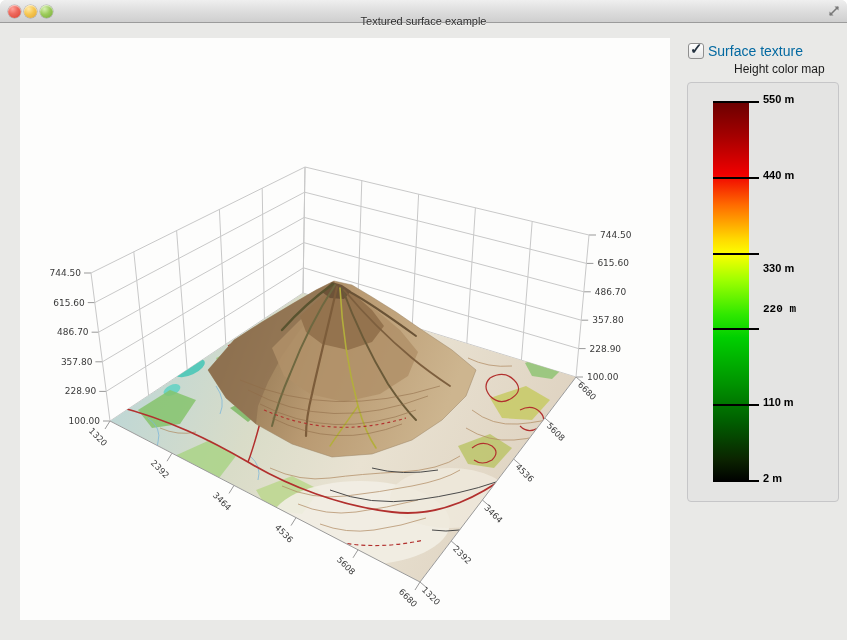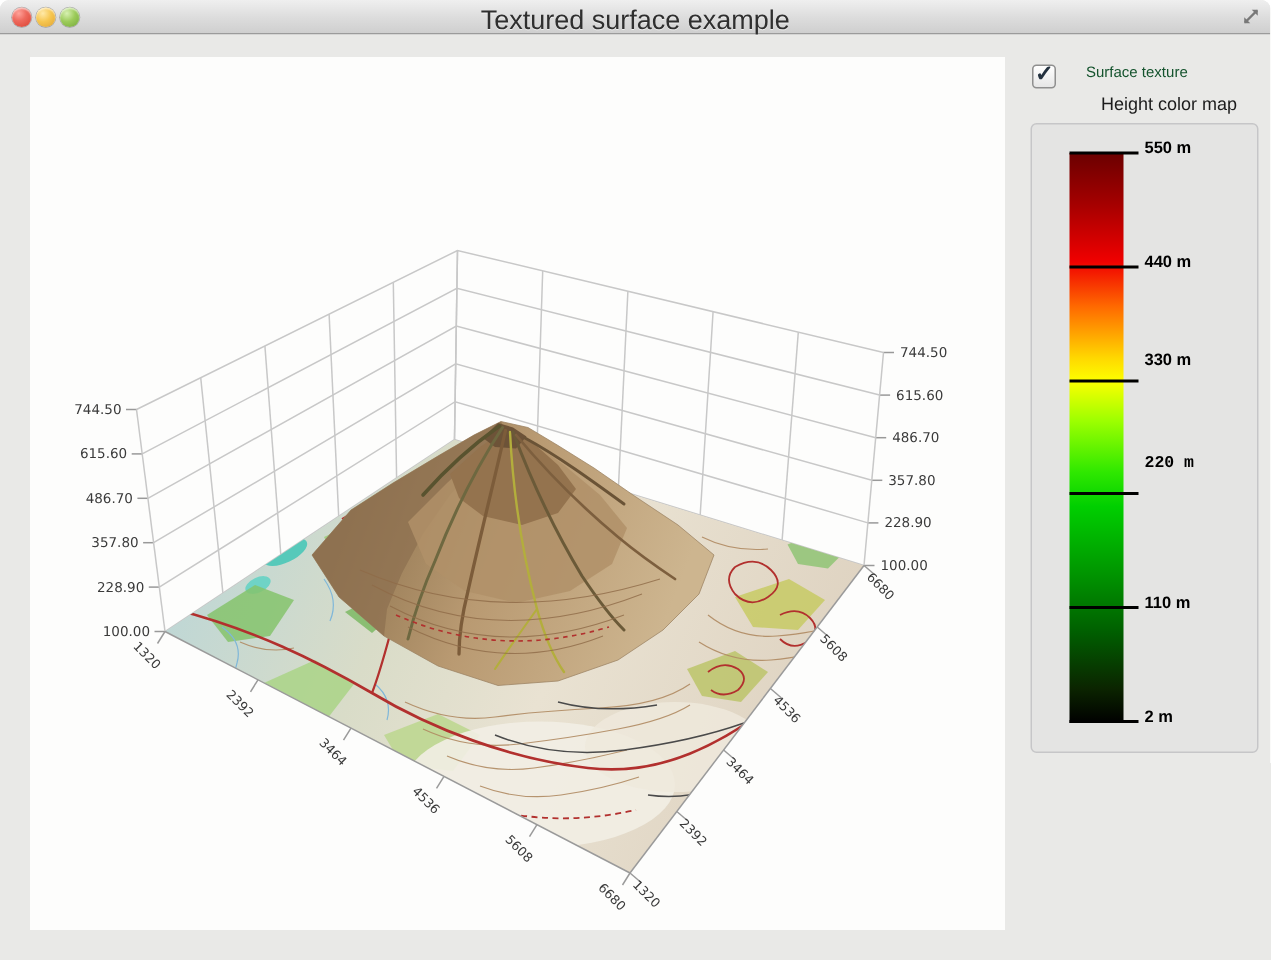--- a/index.html
+++ b/index.html
@@ -13,40 +13,40 @@
     position:absolute;left:0;top:0;width:847px;height:22px;
     background:linear-gradient(180deg,#efefef 0%,#dcdcdc 55%,#cfcfcf 100%);
     border-bottom:1px solid #9b9b9b;border-radius:6px 6px 0 0;
   }
   .traffic{position:absolute;top:5px;width:13px;height:13px;border-radius:50%;
     box-shadow:inset 0 1px 1px rgba(255,255,255,.6), 0 0 0 0.5px rgba(0,0,0,.25);}
   .tl-close{left:8px;background:radial-gradient(circle at 35% 30%, #ffa29a 0%, #ee6a5e 40%, #d9402f 100%);}
   .tl-min{left:24px;background:radial-gradient(circle at 35% 30%, #ffe9a8 0%, #f6c64f 45%, #dfa233 100%);}
   .tl-zoom{left:40px;background:radial-gradient(circle at 35% 30%, #d7f0b2 0%, #9ccb5a 45%, #74a839 100%);}
   .title-text{
-    position:absolute;left:0;top:3px;width:100%;text-align:center;
-    font-size:18px;color:#2f2f2f;text-shadow:0 1px 0 rgba(255,255,255,.6);
+    position:absolute;left:0;top:15px;width:100%;text-align:center;
+    font-size:11px;color:#2f2f2f;text-shadow:0 1px 0 rgba(255,255,255,.6);
   }
   .fs-icon{position:absolute;right:5px;top:3px;width:16px;height:16px;}
   
   .plot-surface{
     position:absolute;left:20px;top:38px;width:650px;height:582px;
     background:#fdfdfc;
   }
   .plot-surface svg{display:block;}
   
   .chk-row{position:absolute;left:688px;top:43px;height:16px;}
   .chk-box{
     position:absolute;left:0;top:0;width:14px;height:14px;border:1px solid #8f8f8f;
     border-radius:3px;background:linear-gradient(180deg,#ffffff,#e6e6e6);
   }
   .chk-box.checked::after{
     content:"\2713";position:absolute;left:1px;top:-4px;font-size:15px;font-weight:bold;color:#23313f;
   }
-  .chk-label{position:absolute;left:20px;top:0px;font-size:10px;color:#14532d;white-space:nowrap;margin-left:16px;}
+  .chk-label{position:absolute;left:20px;top:0px;font-size:14px;color:#0369a1;white-space:nowrap;}
   .hcm-label{position:absolute;left:696px;top:62px;font-size:12px;color:#1c1c1c;white-space:nowrap;margin-left:38px;}
   .legend-frame{
     position:absolute;left:687px;top:82px;width:152px;height:420px;
     background:#e4e4e3;border:1px solid #c6c6c8;border-radius:4px;box-sizing:border-box;
   }
   .legend-bar{position:absolute;left:25px;top:19px;width:36px;height:380px;}
   .legend-tick{position:absolute;left:25px;width:46px;height:2px;background:#000;}
   .legend-label{position:absolute;left:75px;font-size:11px;font-weight:bold;color:#000;white-space:nowrap;}
   
   .axis-text{font-family:"DejaVu Sans", sans-serif;fill:#3a3a3a;}
@@ -245,21 +245,21 @@
   </div>
   <div class="hcm-label">Height color map</div>
 
   <div class="legend-frame">
     <div id="legend-bar" class="legend-bar" style="background: linear-gradient(rgb(107, 0, 0) 0%, rgb(165, 0, 0) 9%, rgb(240, 0, 0) 19%, rgb(255, 106, 0) 27%, rgb(255, 216, 0) 36%, rgb(252, 255, 0) 40%, rgb(157, 255, 0) 47%, rgb(47, 232, 0) 56%, rgb(0, 207, 0) 62%, rgb(0, 148, 0) 74%, rgb(0, 95, 0) 84%, rgb(11, 36, 0) 94%, rgb(0, 0, 0) 100%);"></div>
   <div class="legend-tick" style="top: 18px;"></div>
       <div class="legend-label" style="top: 10px;">550 m</div>
       <div class="legend-tick" style="top: 93.8px;"></div>
       <div class="legend-label" style="top: 85.8px; text-align: right;">440 m</div>
       <div class="legend-tick" style="top: 169.6px;"></div>
-      <div class="legend-label" style="top: 151px;">330 m</div>
+      <div class="legend-label" style="top: 179px;">330 m</div>
       <div class="legend-tick" style="top: 245.4px;"></div>
       <div class="legend-label" style="top: 220px; font-family: Liberation Mono, monospace;">220 m</div>
       <div class="legend-tick" style="top: 321.2px;"></div>
       <div class="legend-label" style="top: 313.2px;">110 m</div>
       <div class="legend-tick" style="top: 397px;"></div>
       <div class="legend-label" style="top: 389px;">2 m</div>
     </div>
 
 </div>
 

